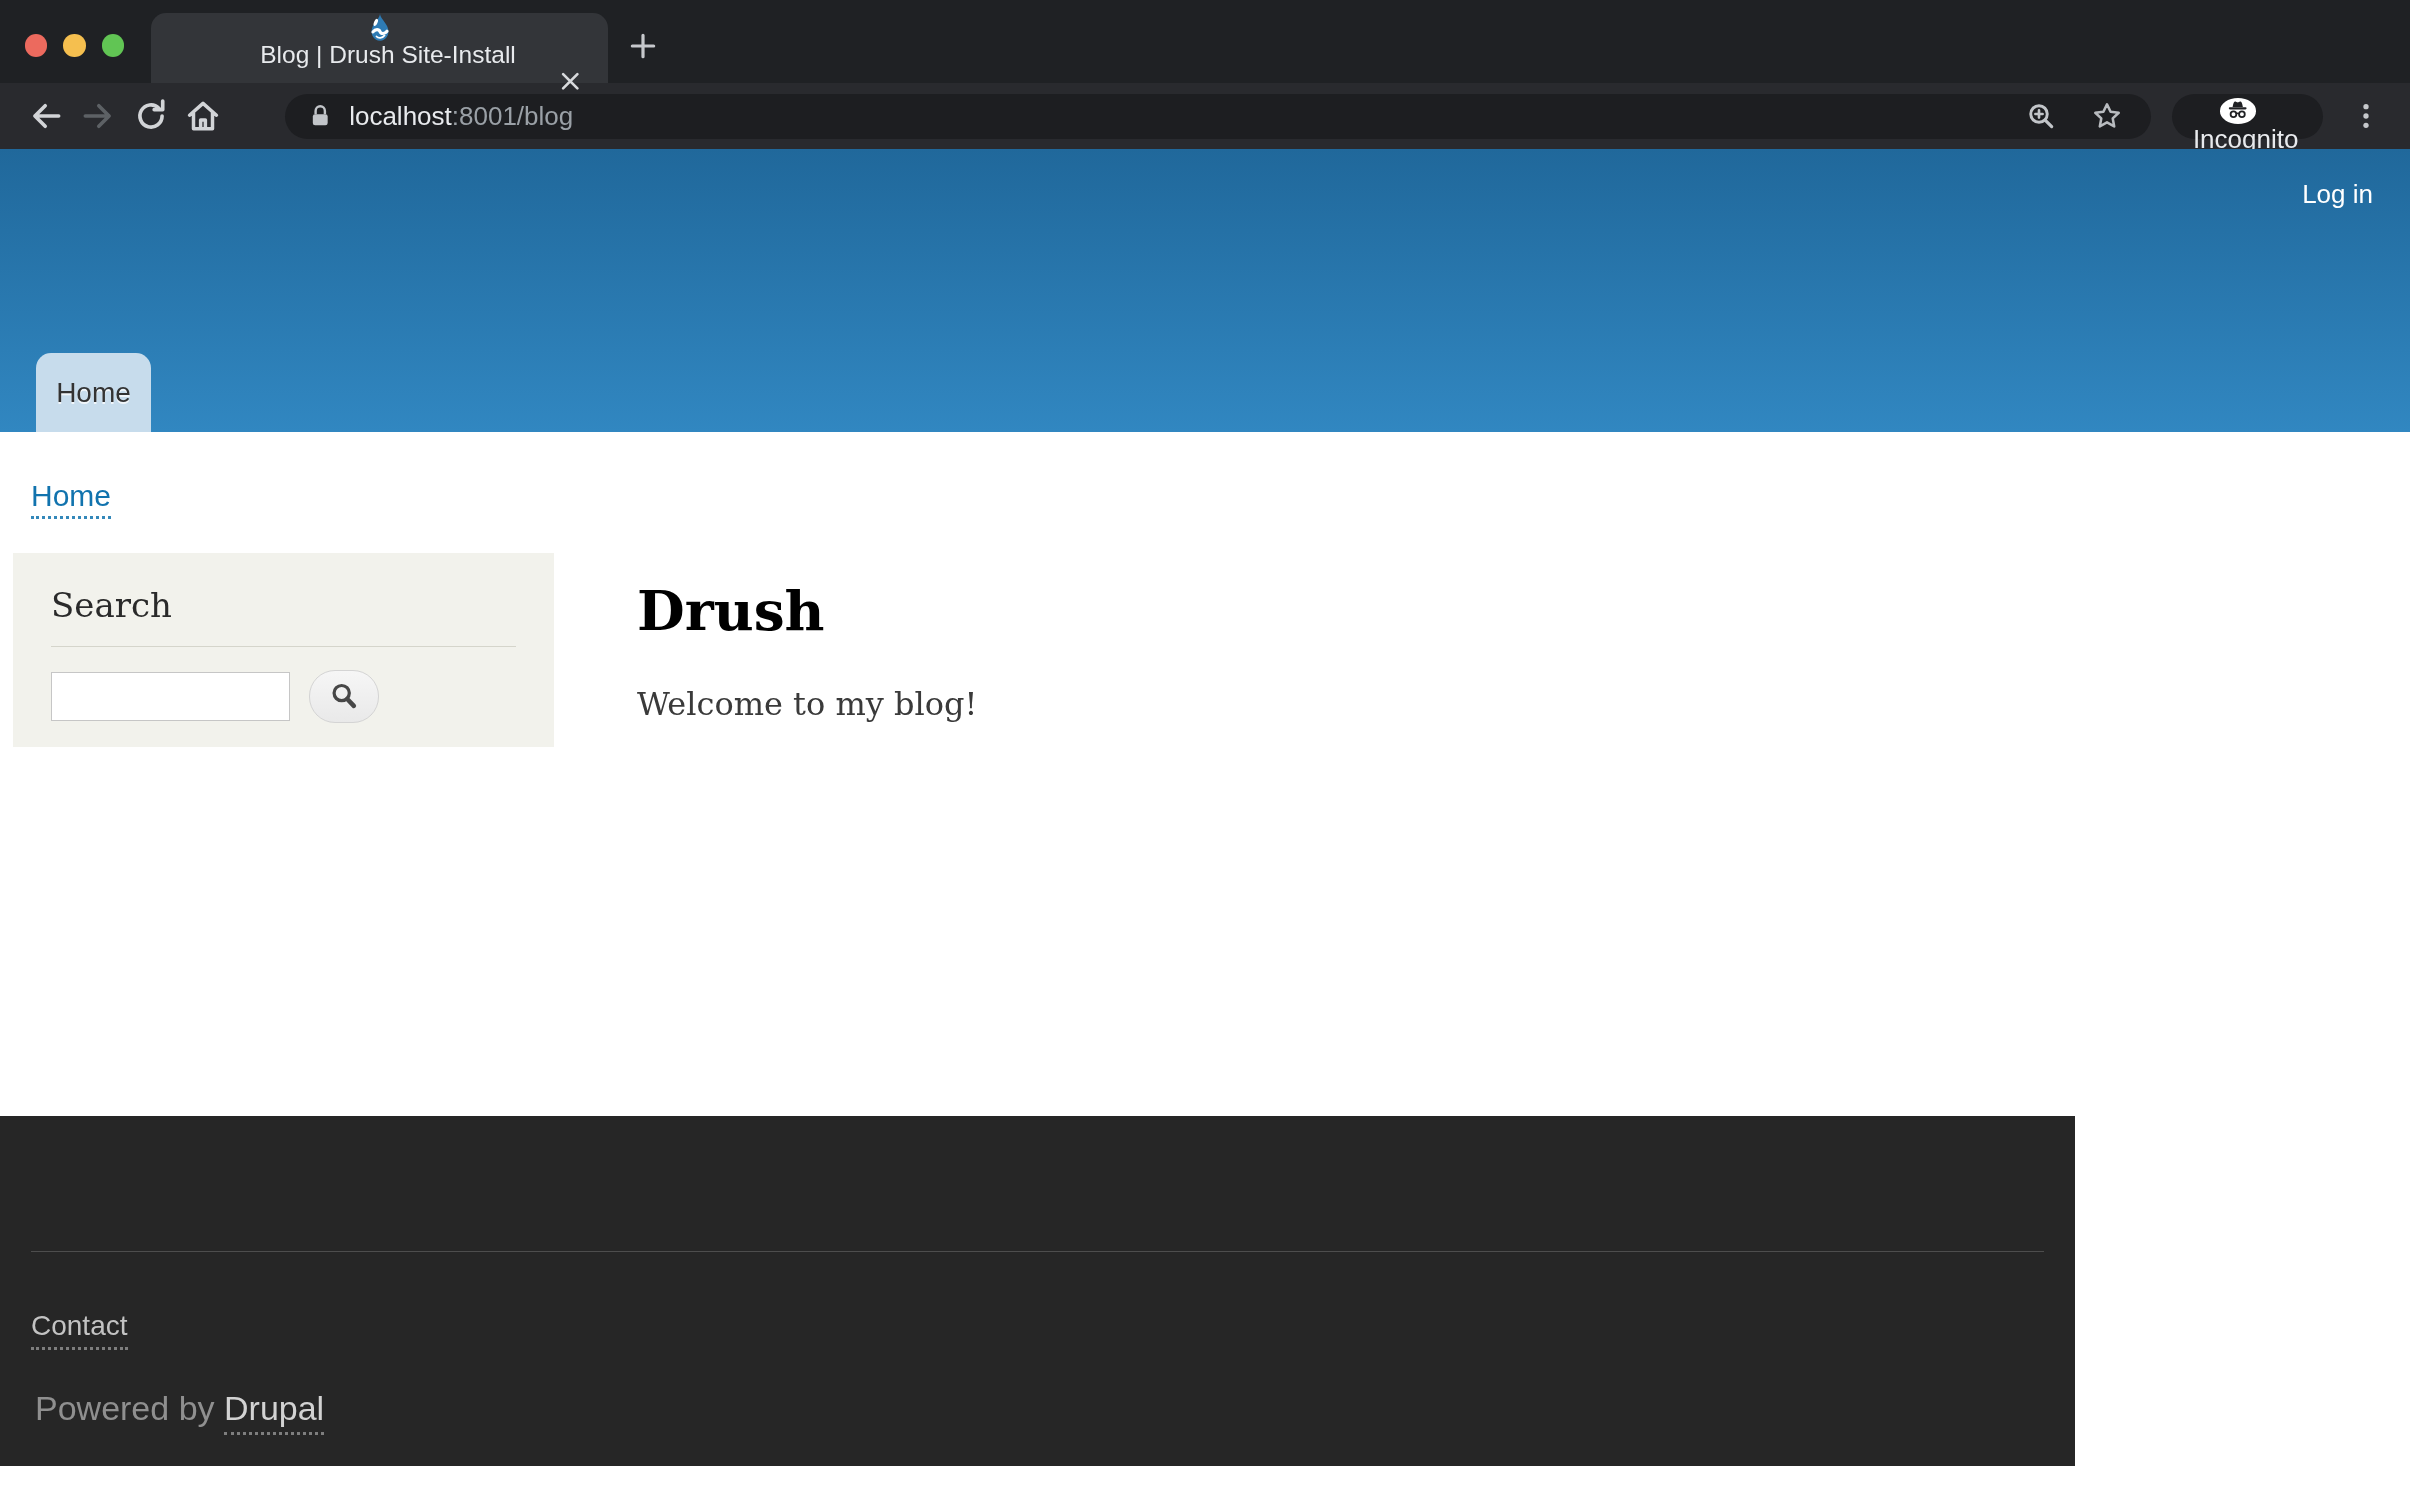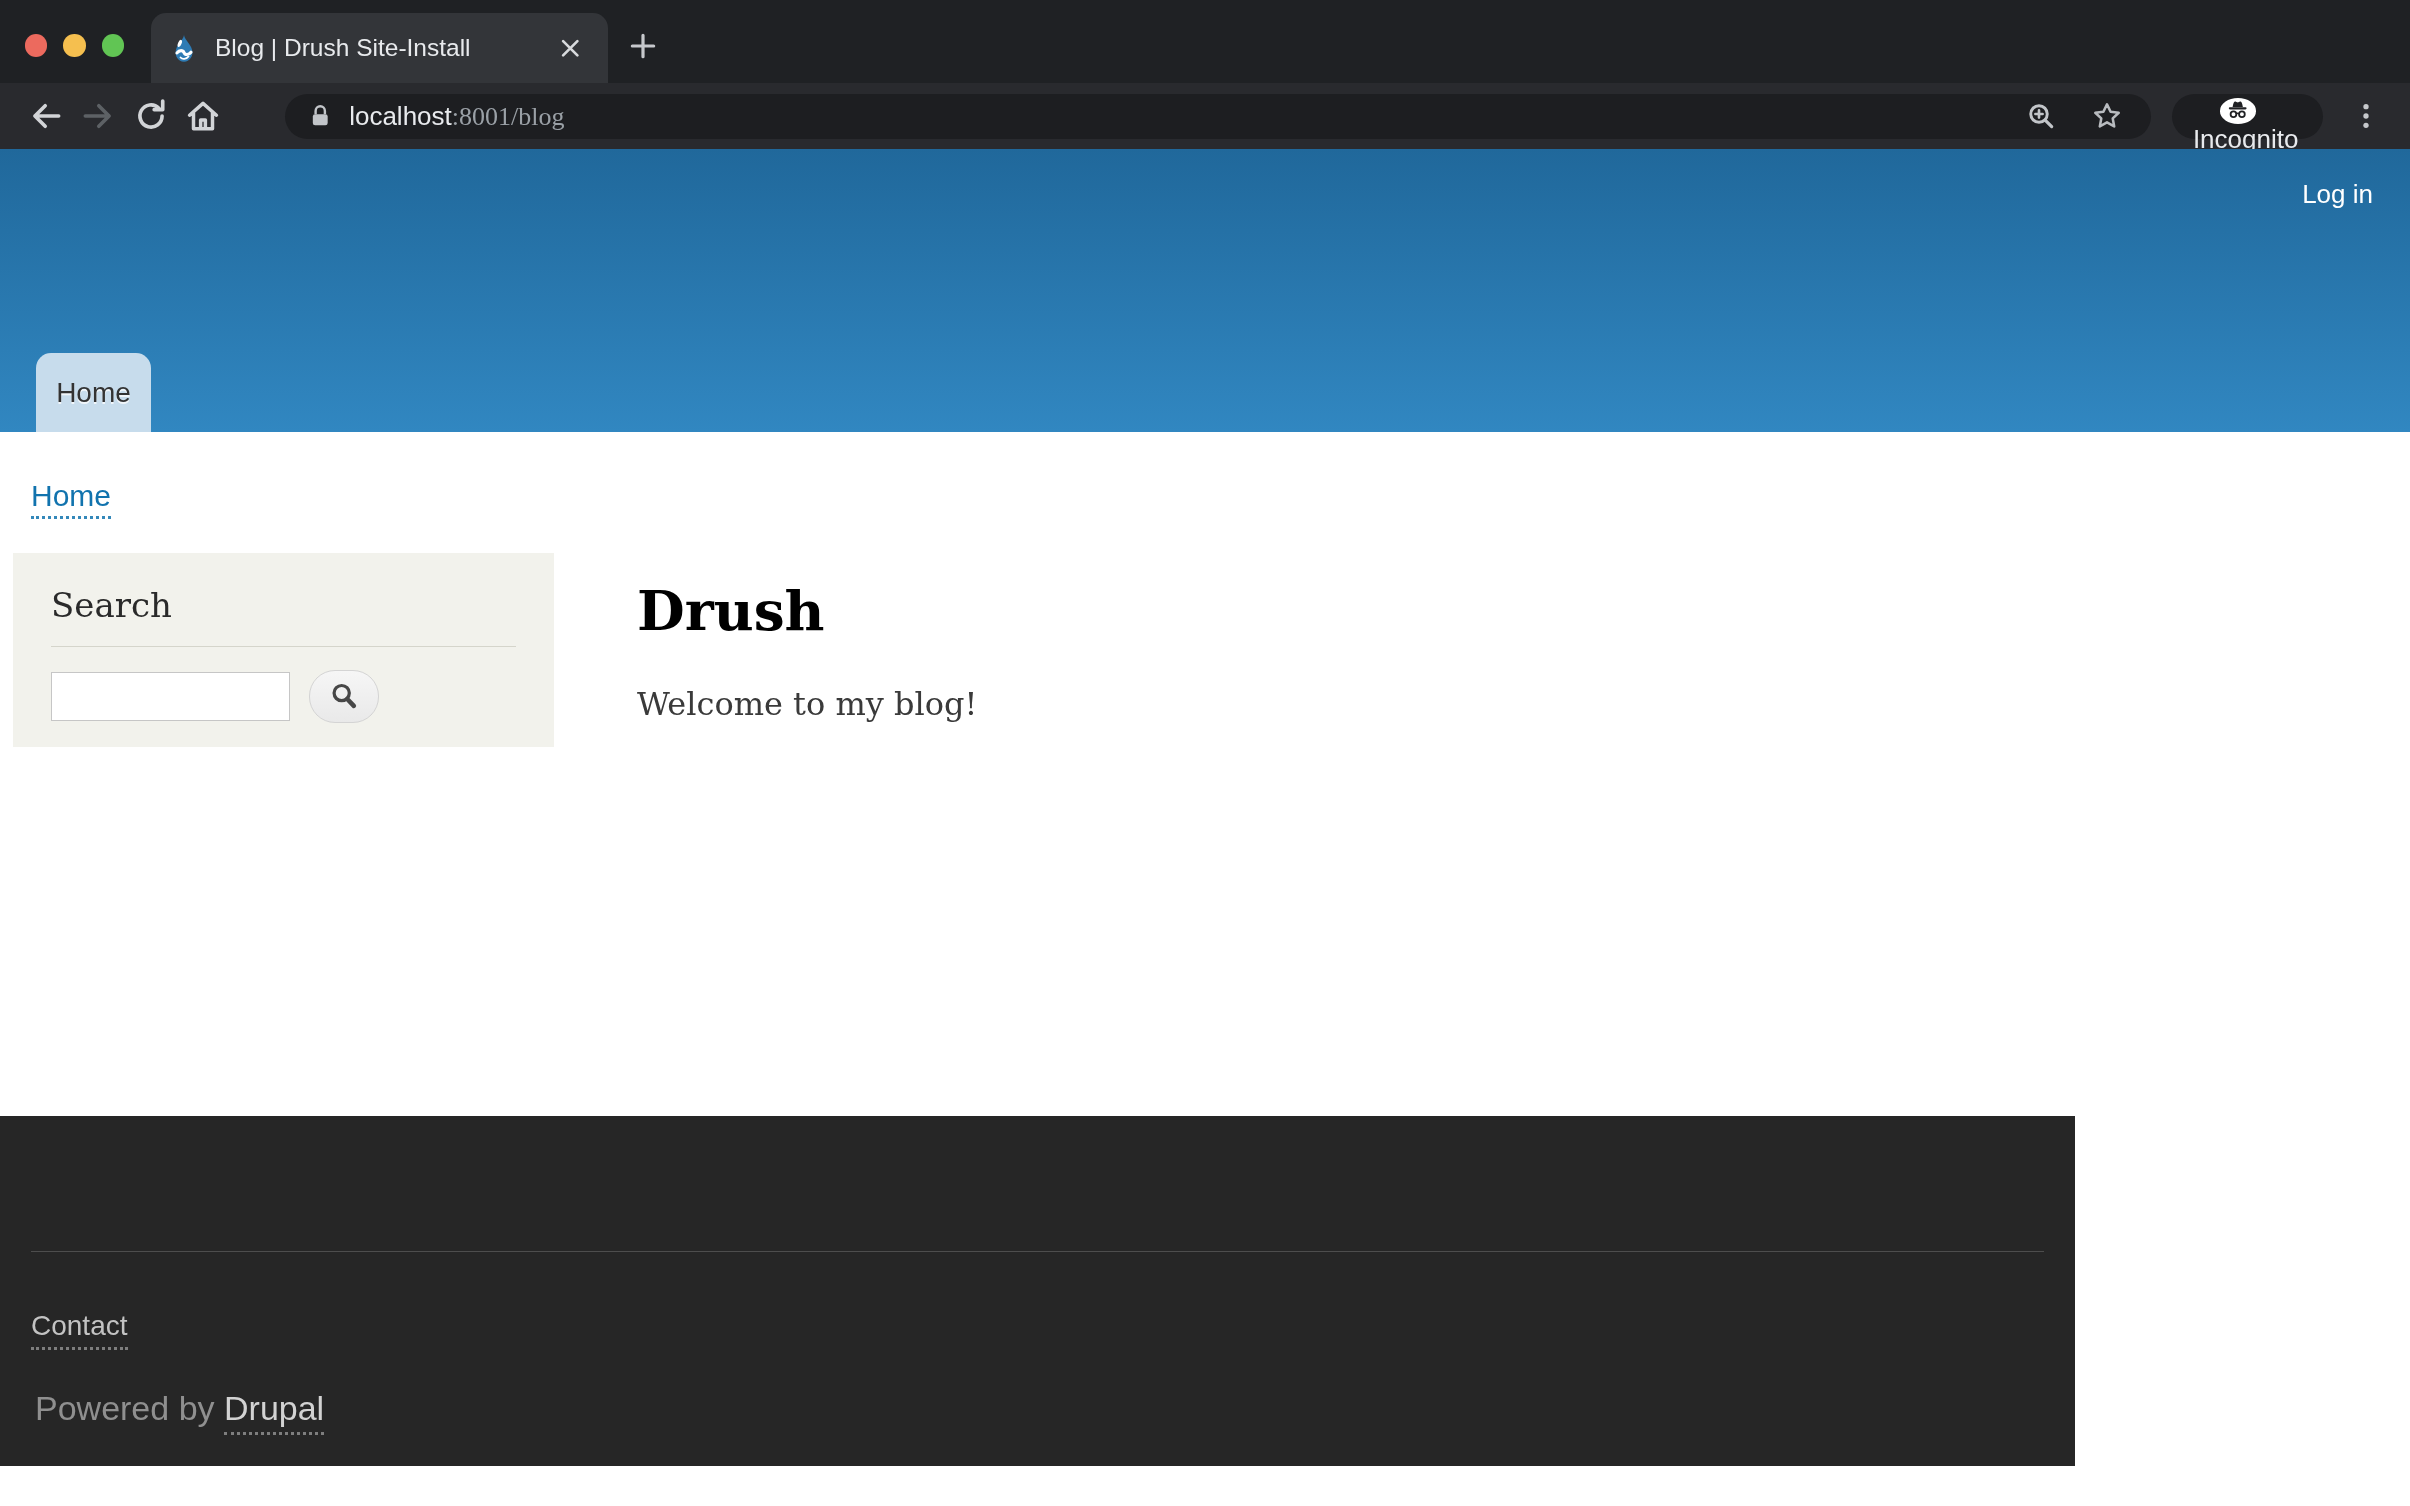--- a/index.html
+++ b/index.html
@@ -12,30 +12,30 @@
   }
   *{box-sizing:border-box;margin:0;padding:0}
   html,body{width:2411px;height:1507px;overflow:hidden;background:#fff;
     font-family:"Liberation Sans",sans-serif;}
   .chrome{position:relative;width:2411px;height:149px;background:var(--chrome-frame);}
   .tabstrip{position:relative;height:83px;}
   .traffic{position:absolute;left:24.5px;top:34px;display:flex;gap:16px;}
   .traffic span{width:22.6px;height:22.6px;border-radius:50%;display:block;}
   .t-close{background:var(--traffic-red);} .t-min{background:var(--traffic-yellow);} .t-zoom{background:var(--traffic-green);}
   .tab{position:absolute;left:151px;top:13px;width:457px;height:70px;background:var(--chrome-tab);
-    border-radius:15px 15px 0 0;display:flex;align-items:center;padding:0 19px;}
+    border-radius:15px 15px 0 0;display:flex;align-items:center;padding:0 19px;flex-direction:column;}
   .tab-title{color:var(--chrome-text);font-size:24.5px;margin-left:17px;white-space:nowrap;}
   .tab-close{margin-left:auto;width:38px;height:38px;display:flex;align-items:center;justify-content:center;border-radius:50%;}
   .newtab{position:absolute;left:620px;top:23.5px;width:45px;height:45px;display:flex;align-items:center;justify-content:center;border-radius:50%;}
   .toolbar{height:66px;background:var(--chrome-toolbar);display:flex;align-items:center;padding:0 24.5px;}
   .navbtn{width:43px;height:43px;display:flex;align-items:center;justify-content:center;border-radius:50%;margin-right:9.4px;}
   .omnibox{flex:1;margin-left:51px;height:45px;border-radius:22.6px;background:var(--chrome-omnibox);
     display:flex;align-items:center;padding:0 22.6px;}
   .url{font-size:26px;margin-left:17px;white-space:nowrap;}
-  .url .host{color:var(--chrome-text);} .url .rest{color:var(--chrome-dim);font-family:Liberation Serif, serif;}
+  .url .host{color:var(--chrome-text);} .url .rest{color:var(--chrome-dim);}
   .ob-actions{margin-left:auto;display:flex;align-items:center;gap:34px;padding-right:5.6px;}
   .incognito{margin-left:21px;height:45px;border-radius:22.6px;background:var(--chrome-omnibox);
     display:flex;align-items:center;padding:4.7px 24.5px 4.7px 5.6px;flex-direction:column;}
   .inc-circle{width:36px;height:36px;border-radius:50%;background:#fff;display:flex;align-items:center;justify-content:center;}
   .inc-label{color:var(--chrome-text);font-size:26px;margin-left:15px;}
   .menu-dots{margin-left:22.6px;width:41px;height:41px;display:flex;align-items:center;justify-content:center;}
   
   .site-header{position:relative;width:2411px;height:283px;
     background:linear-gradient(to bottom,var(--header-top),var(--header-bottom));}
   .login{position:absolute;top:30px;right:38px;color:#fff;font-size:26px;text-decoration:none;}

